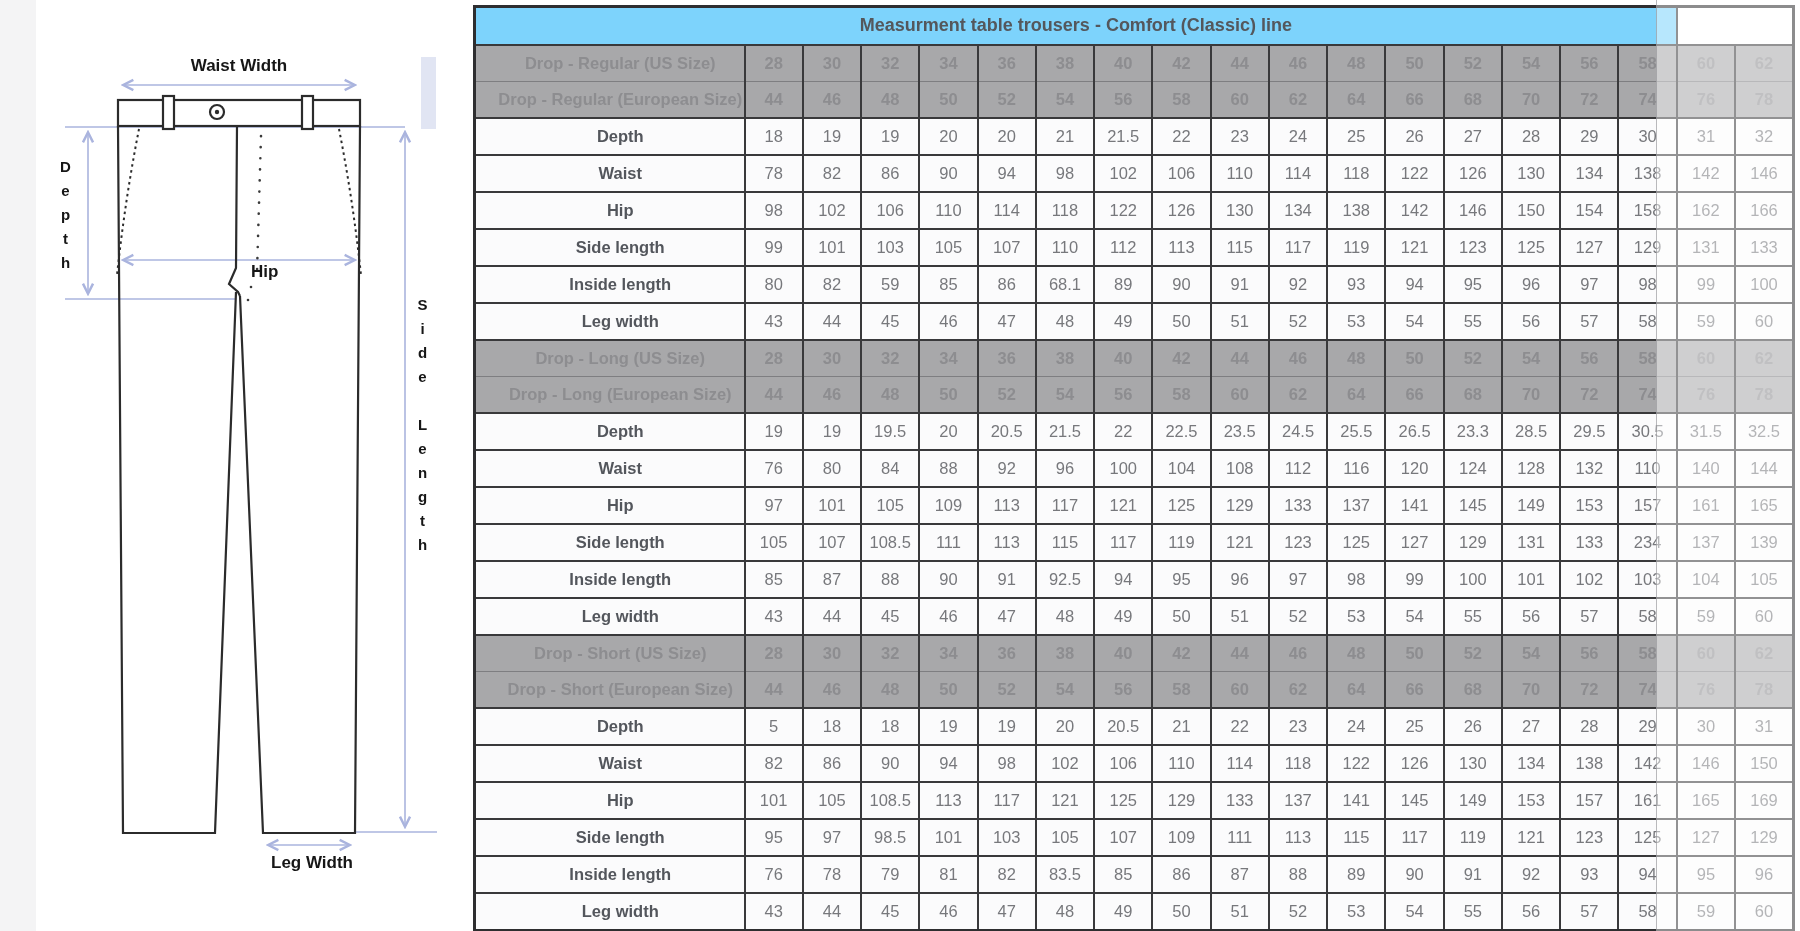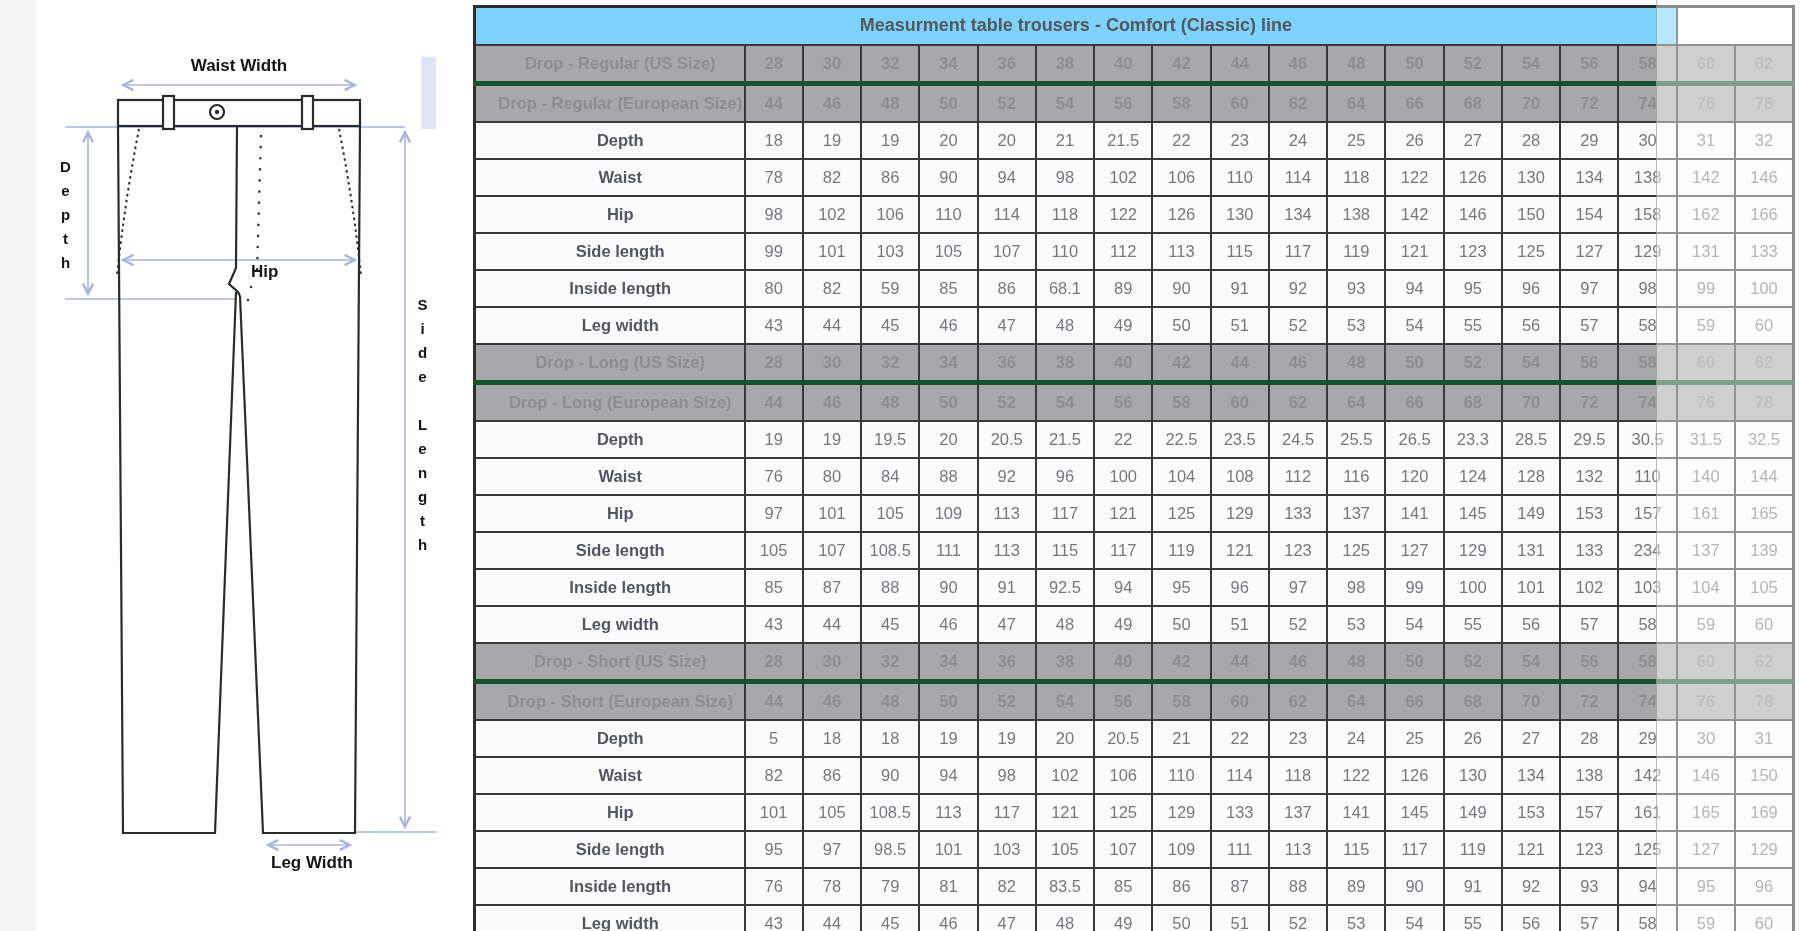--- a/index.html
+++ b/index.html
@@ -26,21 +26,21 @@
     border:3px solid #2e2e30;
   }
   .size-table td {
     border:2px solid #39393b; text-align:center; vertical-align:middle;
     font-size:16.5px; color:#77787c; padding:0; height:35px; overflow:hidden; white-space:nowrap;
   }
   .size-table td.title { background:#7dd3fc; color:#54575c; font-weight:bold; font-size:18px; }
   .size-table td.title-blank { background:#ffffff; }
   .size-table tr.drop td { background:#a8a8aa; color:#8d8d90; font-weight:bold; }
   .size-table tr.drop-top td { border-bottom:1px solid #7e7e81; }
-  .size-table tr.drop-bottom td { border-top:5px solid #14532d; }
+  .size-table tr.drop-bottom td { border-top:1px solid #14532d; }
   .size-table td.label { font-weight:bold; color:#53565c;padding-left:21px; }
   .size-table tr.drop td.label { color:#8d8d90; }
   
   .page-overlay {
     position:absolute; left:1656px; top:0; width:144px; height:931px;
     background:rgba(255,255,255,0.45); border-left:1px solid rgba(140,140,145,0.6);
     z-index:5; pointer-events:none;
   }
 </style>
 </head>

